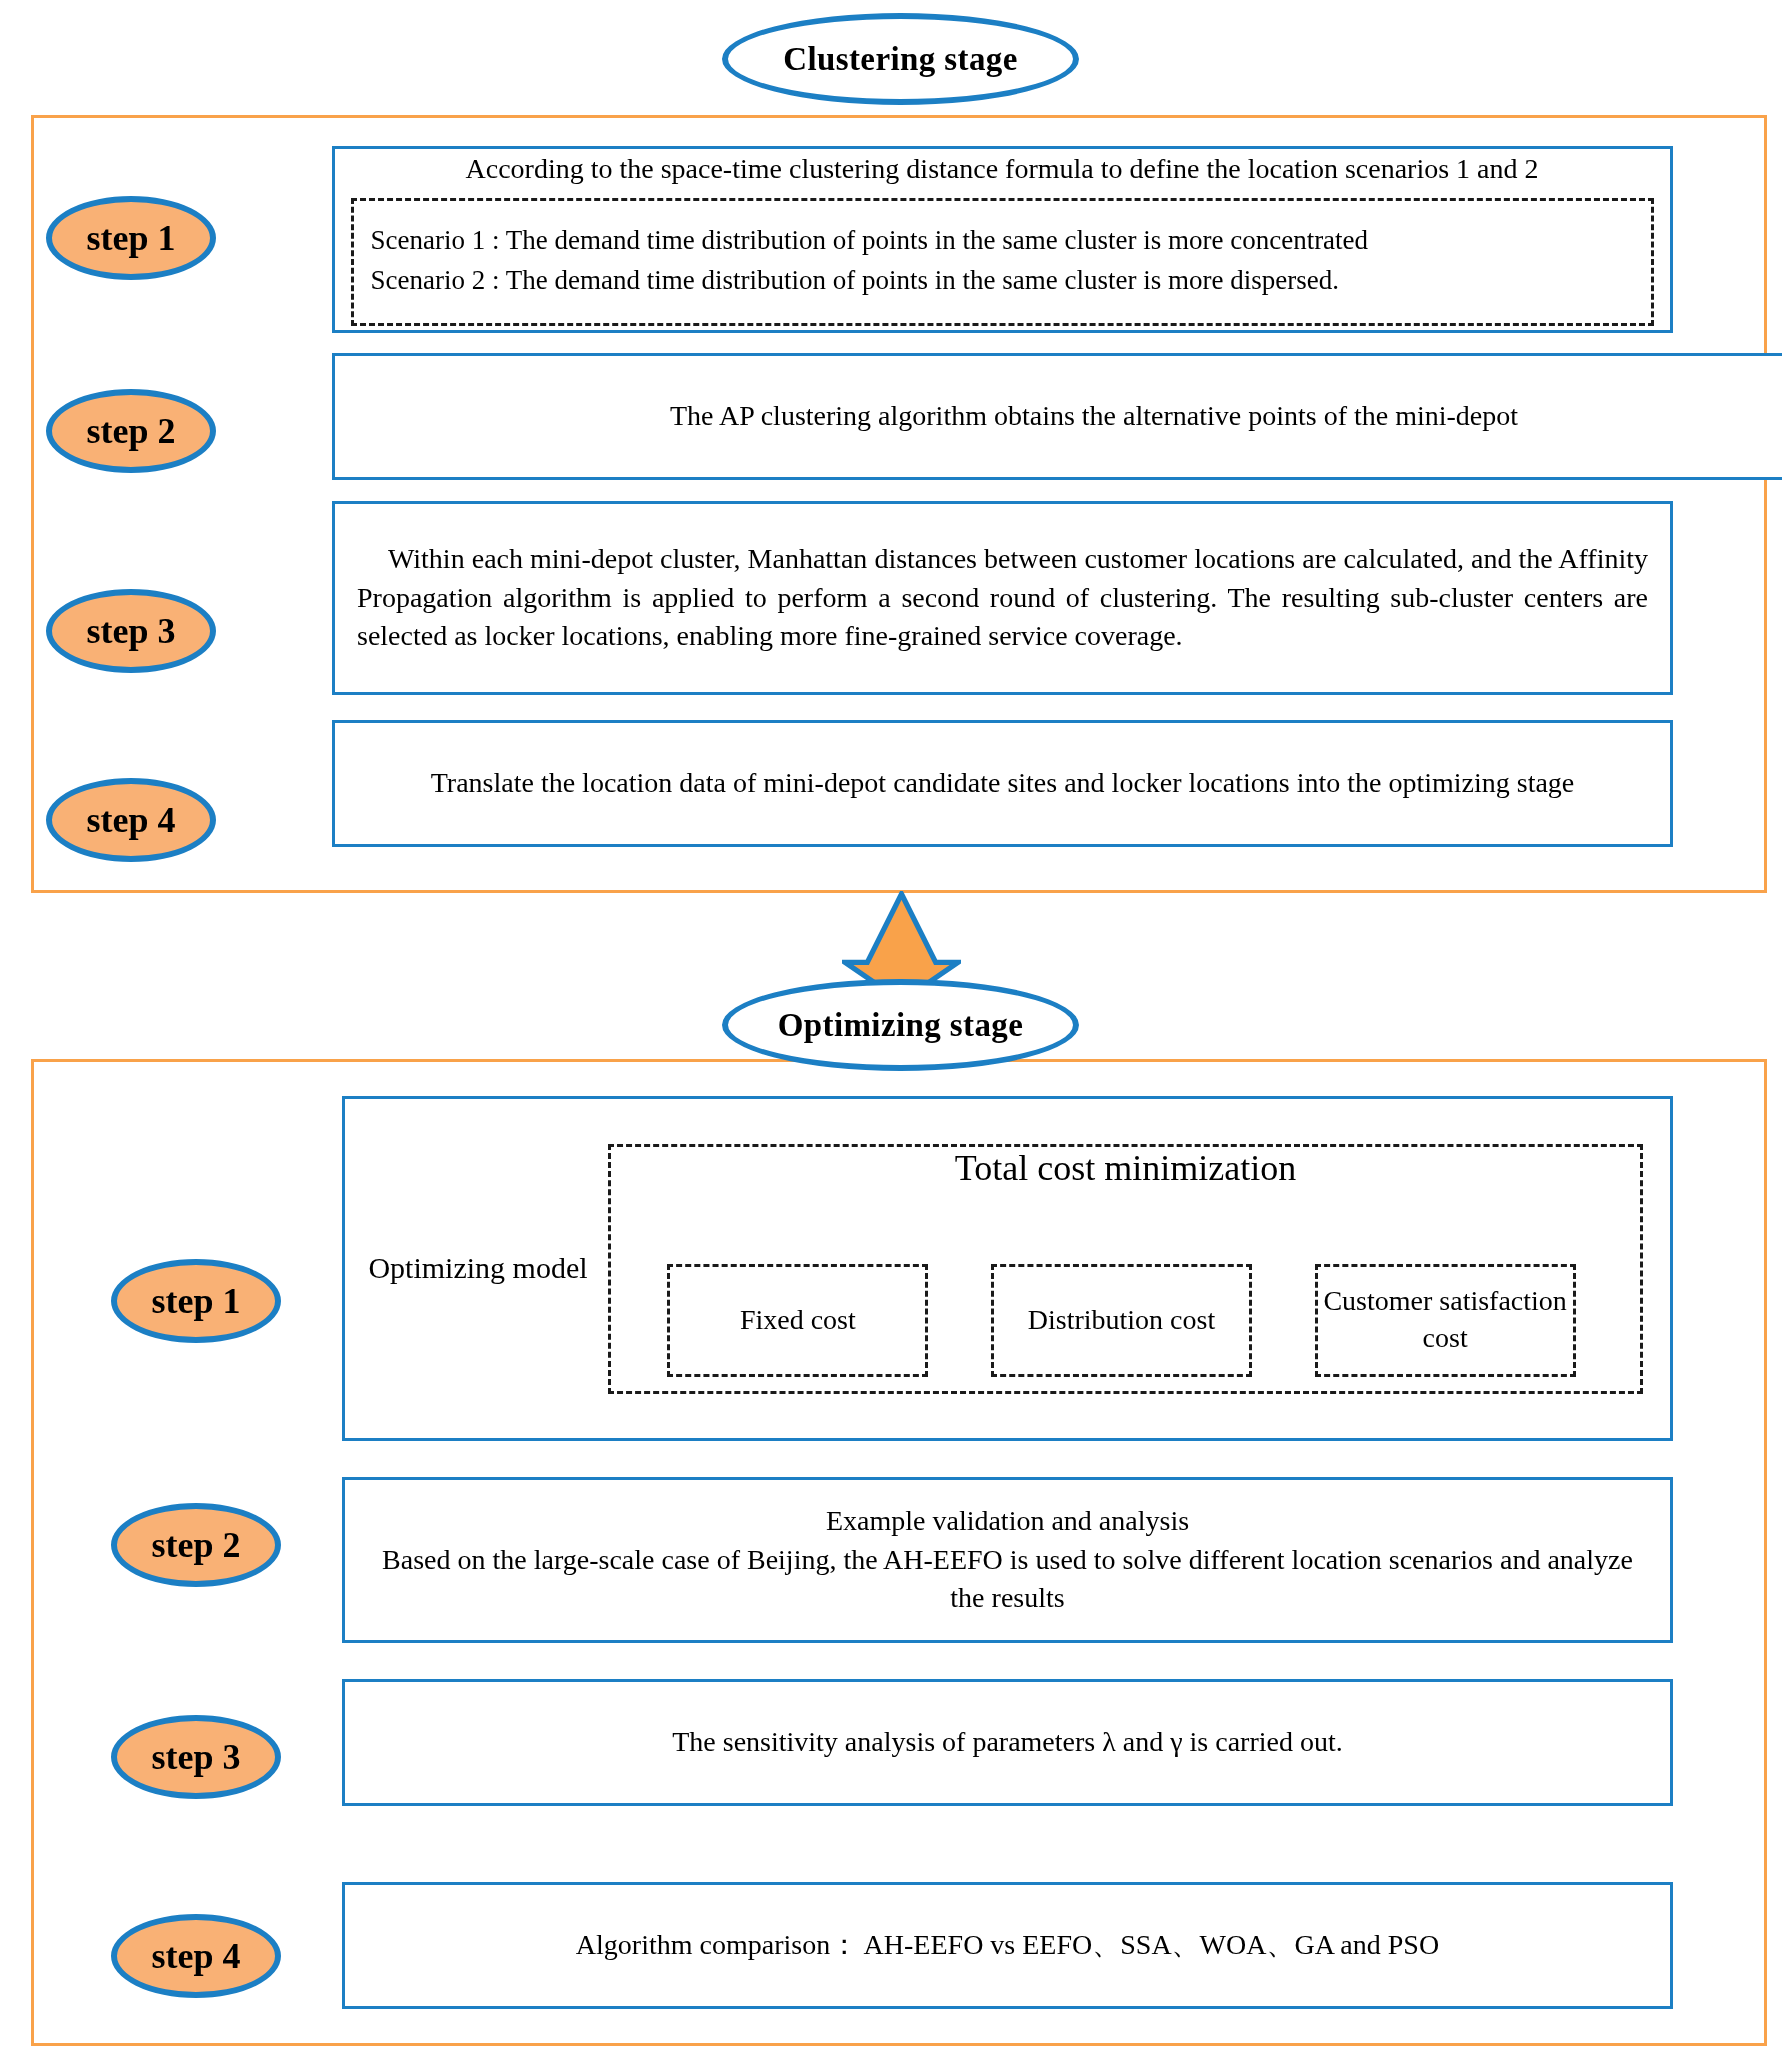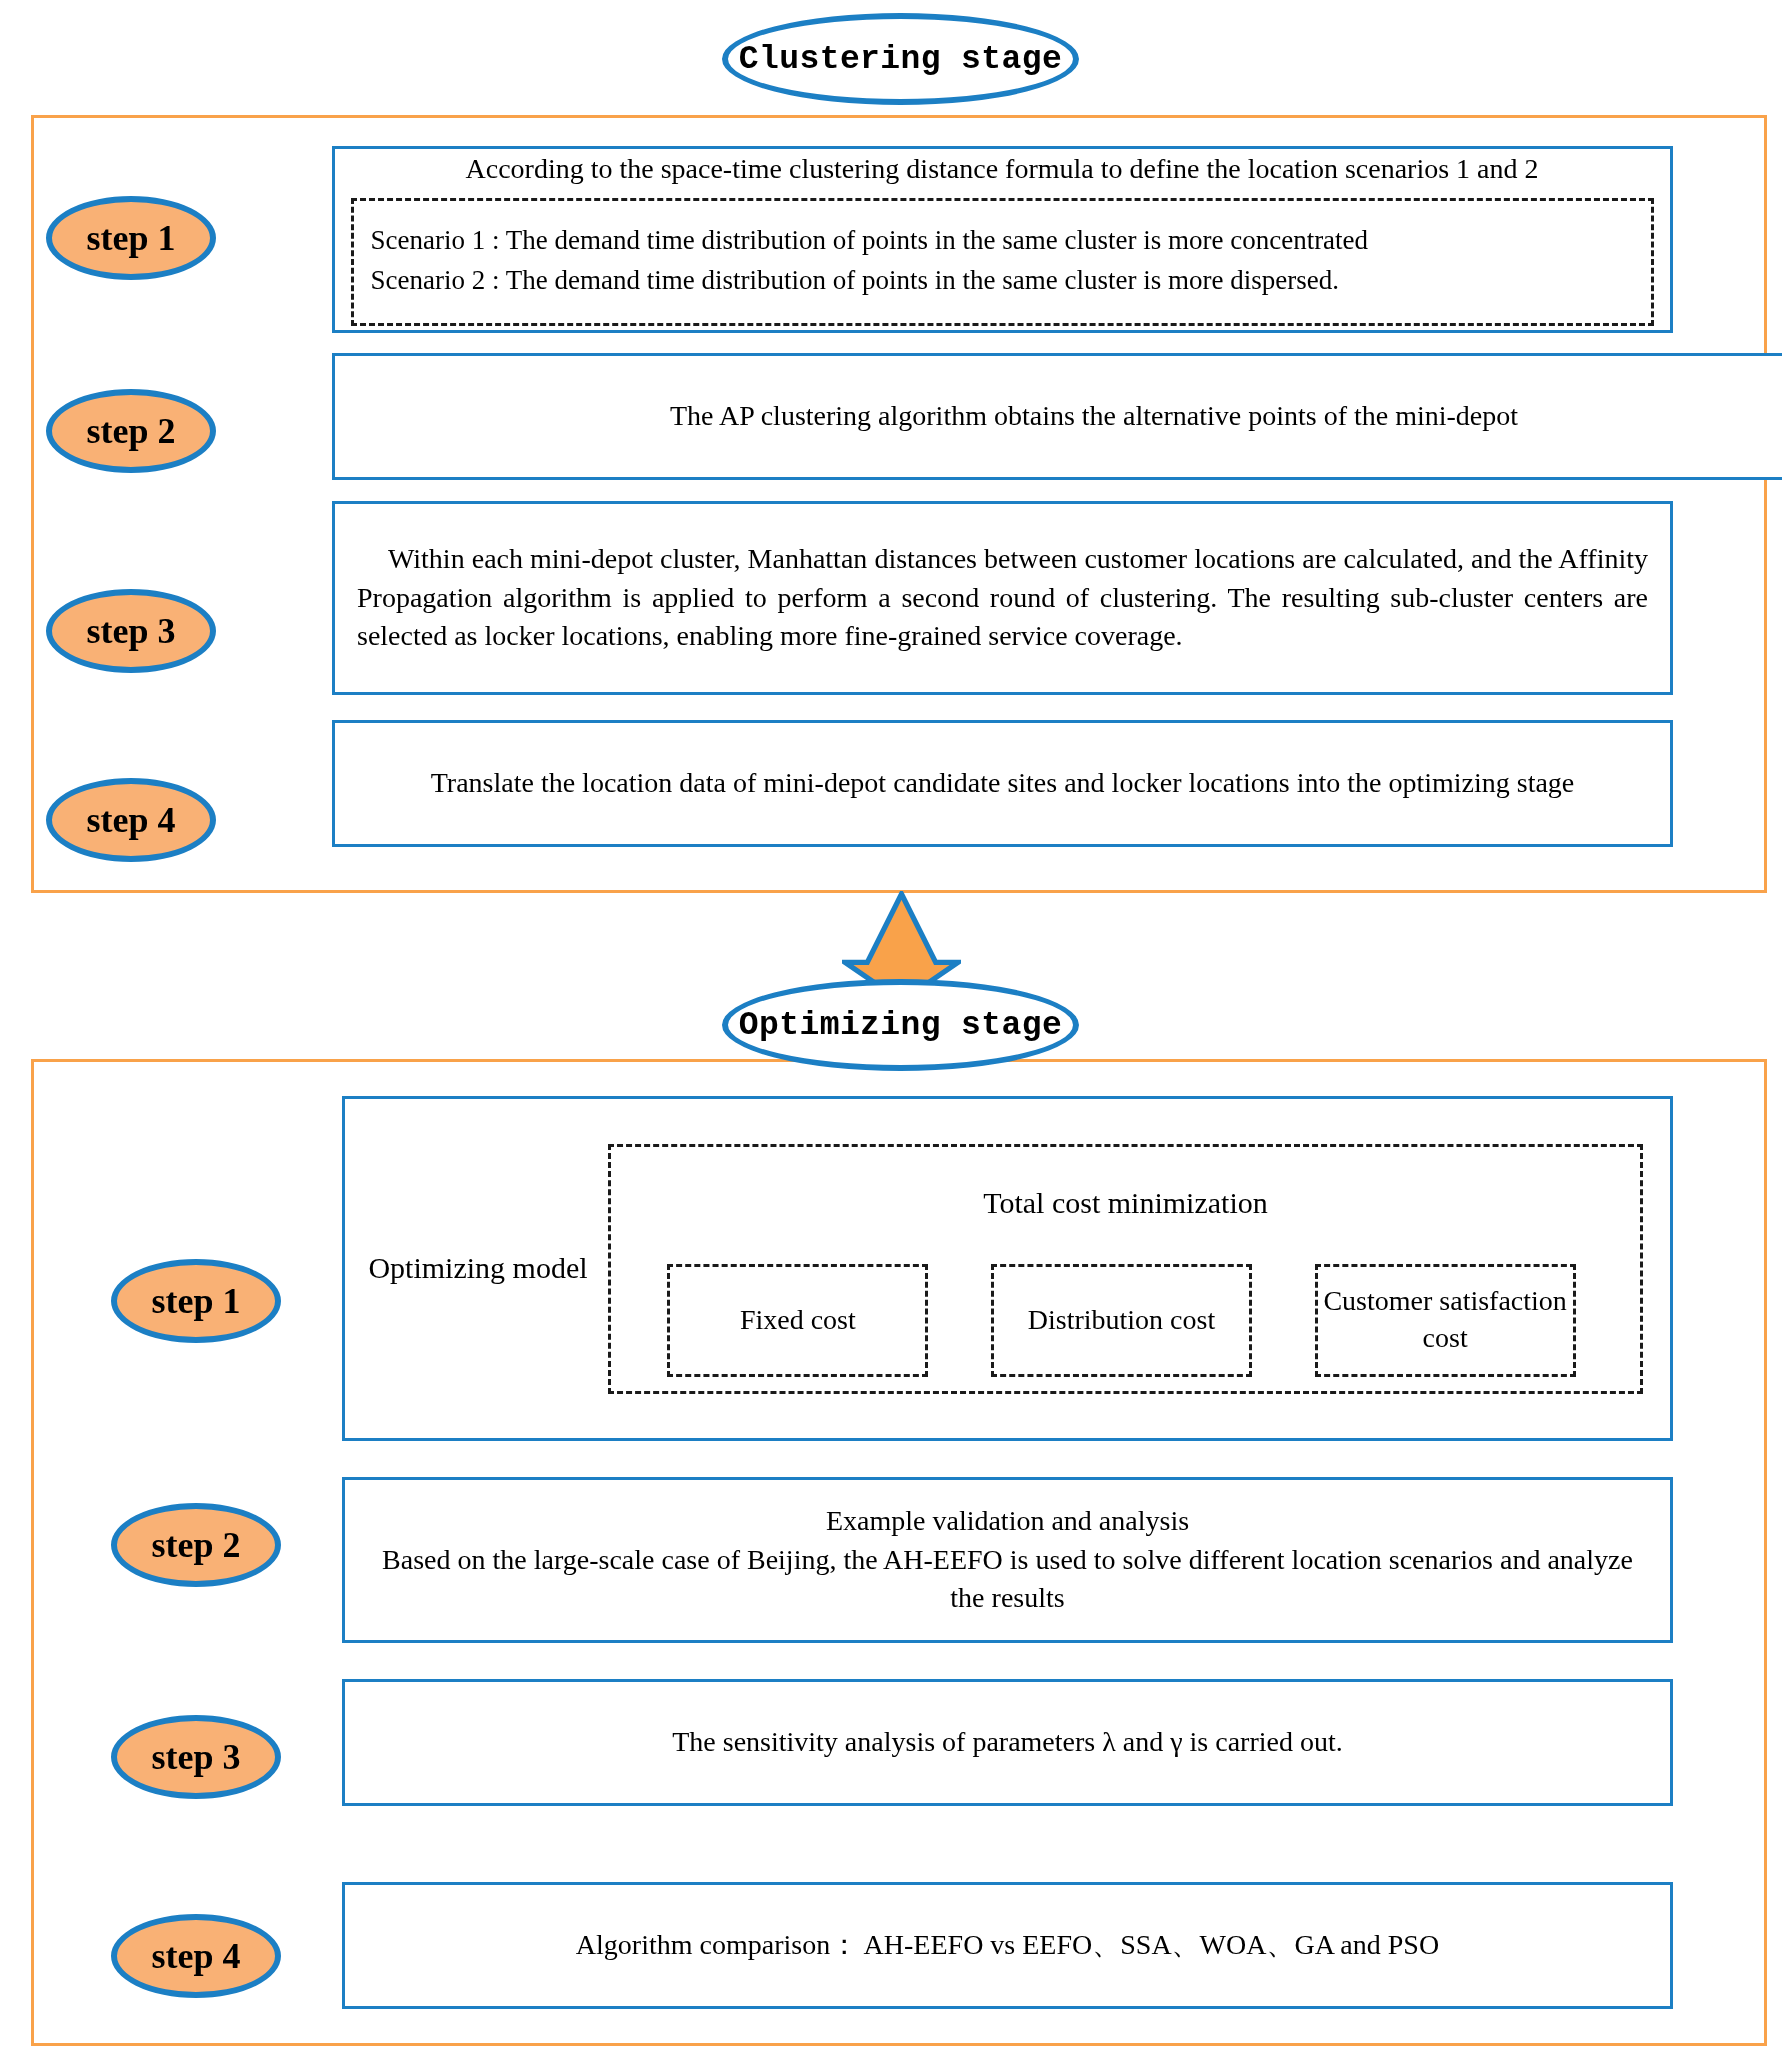--- a/index.html
+++ b/index.html
@@ -20,21 +20,20 @@
   .stage-ellipse {
     position: absolute;
     border: 6.7px solid #1C7FC4;
     border-radius: 50%;
     background: #ffffff;
     display: flex;
     align-items: center;
     justify-content: center;
     box-sizing: border-box;
     z-index: 5;
-    font-family: Liberation Mono, monospace;
   }
   .stage-ellipse span {
     font-weight: bold;
     font-size: 33px;
     letter-spacing: 0.4px;
     white-space: nowrap;
   }
   #clustering-stage-ellipse {
     left: 722px;
     top: 13.3px;
@@ -143,22 +142,21 @@
     position: relative;
     flex: 1;
     height: 250px;
     margin-left: 19px;
     margin-right: 27px;
     display: flex;
     flex-direction: column;
     align-items: center;
   }
   #total-cost-title {
-    font-size: 30px;
-    margin-top: 39px;
+    font-size: 36px;
   }
   #cost-items-row {
     position: absolute;
     left: 0;
     right: 8px;
     top: 117px;
     display: flex;
     justify-content: space-around;
     align-items: flex-start;
     padding: 0 25px;

